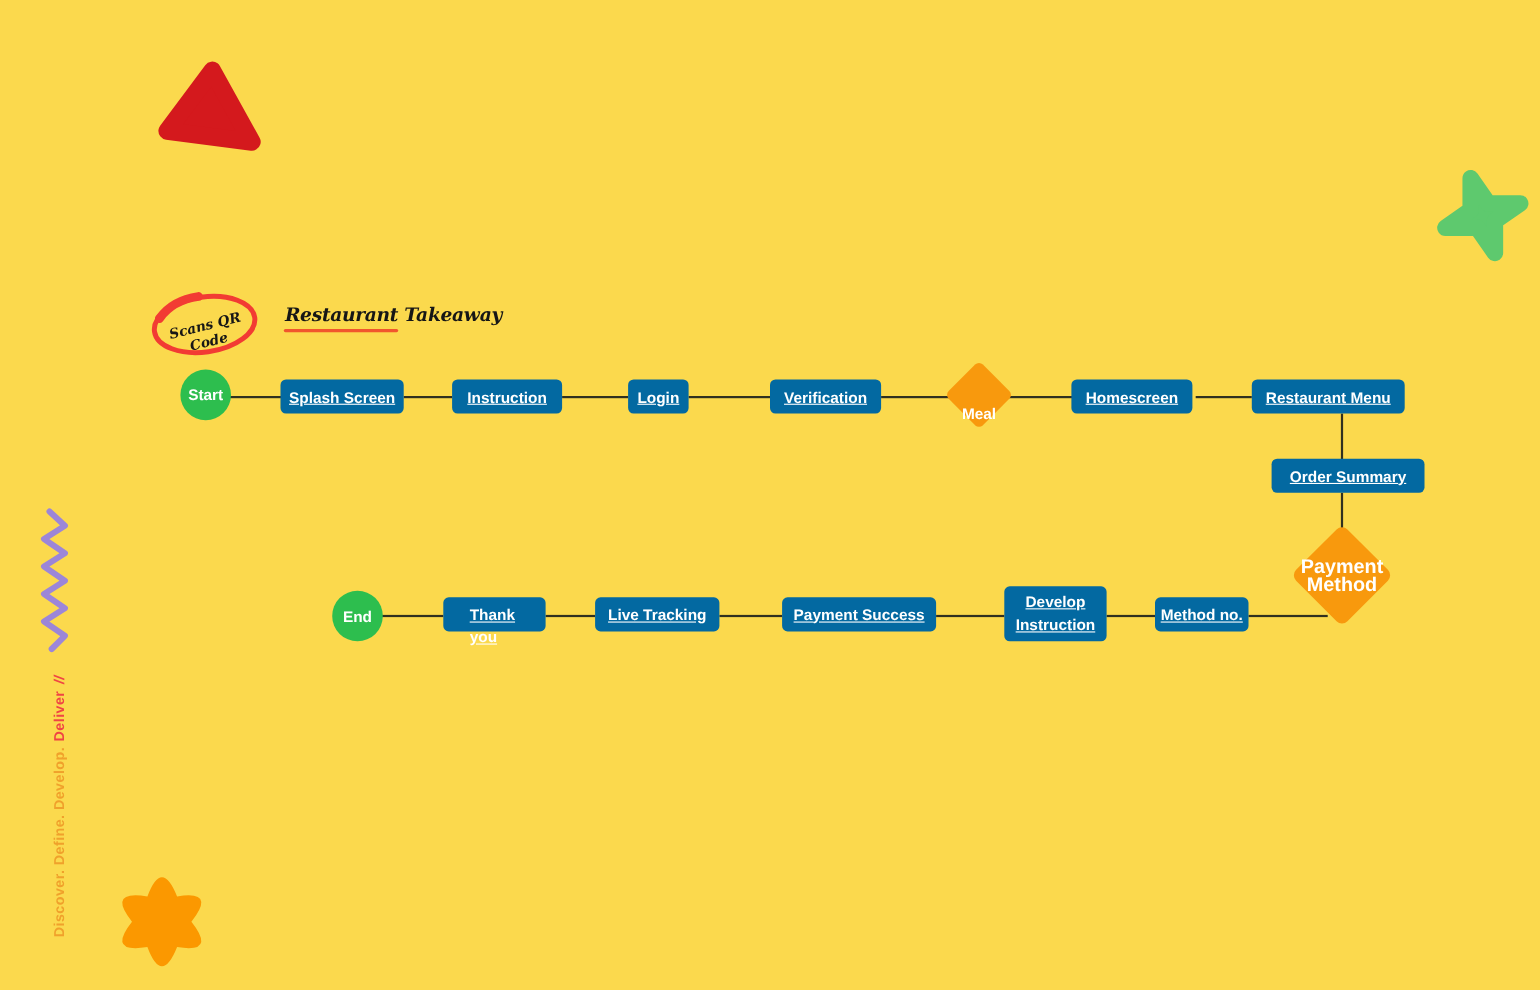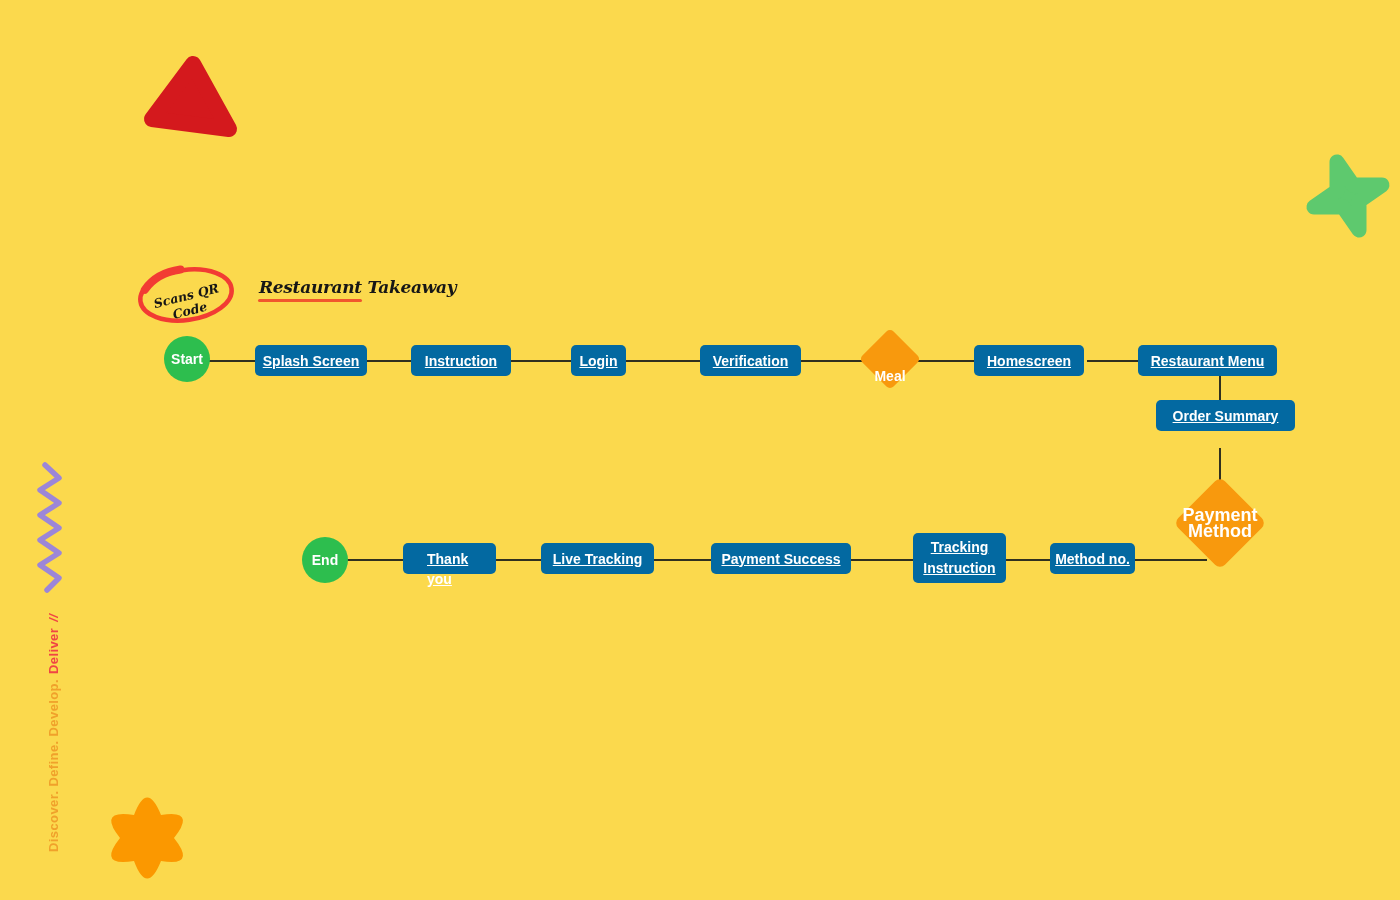--- a/index.html
+++ b/index.html
@@ -96,40 +96,40 @@
   </div>
   <div class="diamond" style="left:868px;top:337px;width:44px;height:44px;border-radius:5px;"></div>
   <div class="diamond-label" style="left:860px;top:344px;width:60px;height:31px;font-size:14px;margin-top:16px;">Meal</div>
   <div class="node" style="left:974px;top:345px;width:110px;">
     <span>Homescreen</span>
   </div>
   <div class="node" style="left:1138px;top:345px;width:139px;">
     <span>Restaurant Menu</span>
   </div>
 
-  <div class="node" style="left:1156px;top:400px;width:139px;">
+  <div class="node" style="left:1156px;top:417px;width:139px;">
     <span>Order Summary</span>
   </div>
   <div class="diamond" style="left:1187px;top:490px;width:66px;height:66px;border-radius:7px;"></div>
   <div class="diamond-label" style="left:1188px;top:505px;width:64px;height:36px;font-size:18px;">Payment Method</div>
 
   <div class="terminal" style="left:302px;top:537px;">
     <span>End</span>
   </div>
   <div class="node overflowing" style="left:403px;top:543px;width:93px;">
     <span class="txt">Thank you</span>
   </div>
   <div class="node" style="left:541px;top:543px;width:113px;">
     <span>Live Tracking</span>
   </div>
   <div class="node" style="left:711px;top:543px;width:140px;">
     <span>Payment Success</span>
   </div>
   <div class="node" style="left:913px;top:533px;width:93px;height:50px;">
-    <span style="display:block;width:84px;line-height:21px;">Tracking Instruction</span>
+    <span style="display:block;width:84px;line-height:21px;">Develop Instruction</span>
   </div>
   <div class="node" style="left:1050px;top:543px;width:85px;">
     <span>Method no.</span>
   </div>
 
   <div class="tagline">
     <span class="process">Discover. Define. Develop.</span><span class="highlight">Deliver</span><span class="suffix">//</span>
   </div>
 
 </div>

